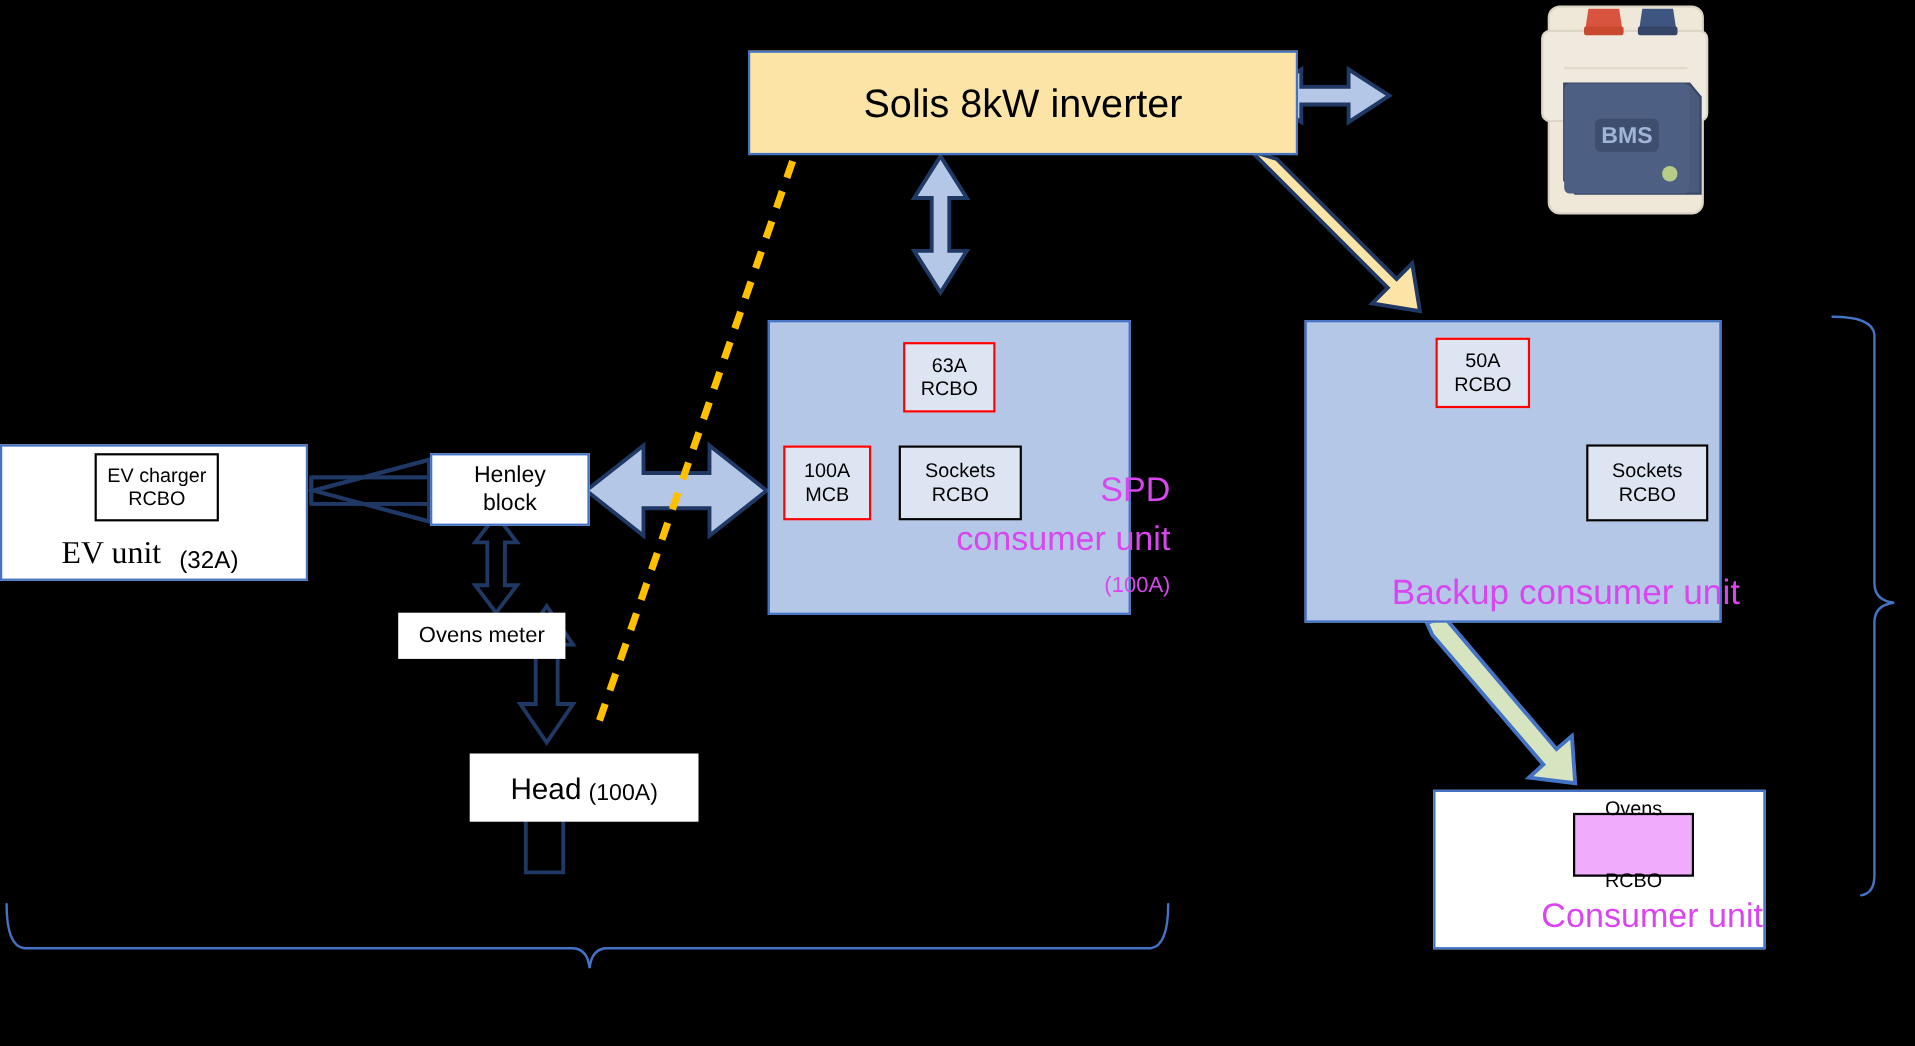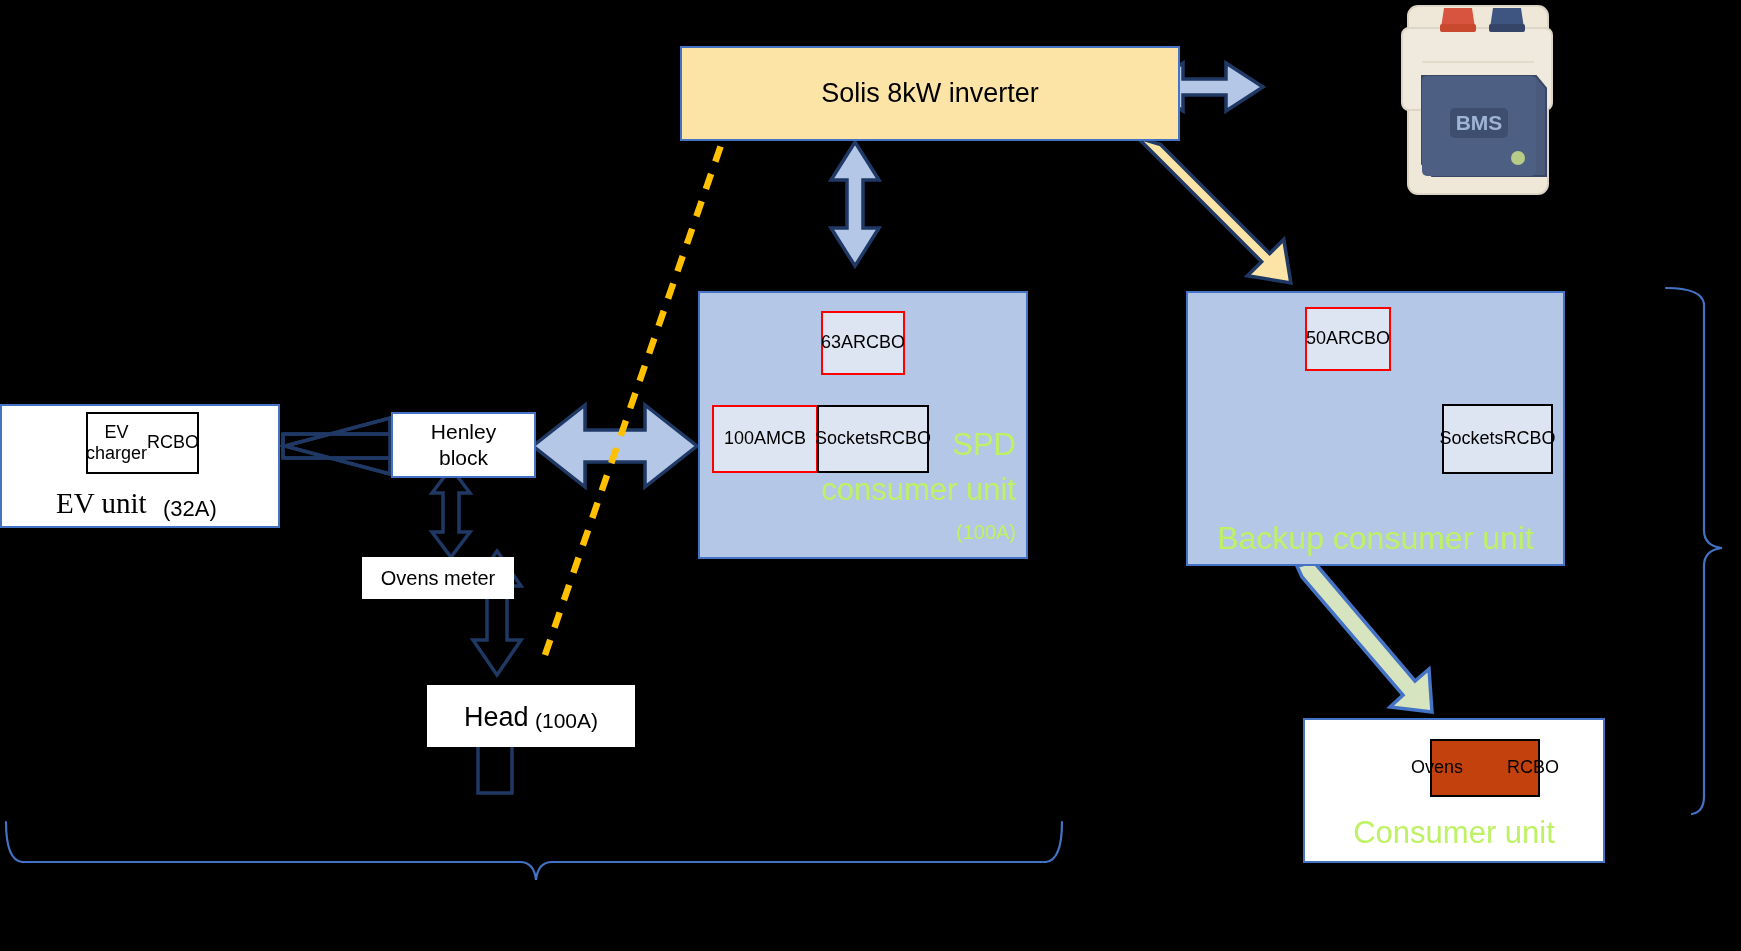--- a/index.html
+++ b/index.html
@@ -9,27 +9,27 @@
   .lbl{position:absolute;color:#000;white-space:nowrap;}
 
   
   .unit-blue{background:#b4c7e7;border:2.5px solid #4472c4;}
   .unit-white{background:#ffffff;border:2.5px solid #4472c4;}
   .unit-plain{background:#ffffff;border:none;}
   .unit-yellow{background:#fce4a6;border:2.5px solid #4472c4;}
 
   
   .chip{position:absolute;box-sizing:border-box;background:#dde5f2;
-        display:flex;flex-direction:row;align-items:center;justify-content:center;
+        display:flex;flex-direction:column;align-items:center;justify-content:center;
         color:#000;line-height:1.18;text-align:center;}
   .chip.red{border:2.5px solid #ff0000;}
   .chip.black{border:2.5px solid #000000;}
   .chip .l1,.chip .l2{display:block;}
 
-  .cap{position:absolute;color:#bef264;text-align:right;white-space:nowrap;}
+  .cap{position:absolute;color:#d946ef;text-align:right;white-space:nowrap;margin-left:48px;}
 
   svg.overlay{position:absolute;left:0;top:0;width:1741px;height:951px;
               pointer-events:none;overflow:visible;}
 </style>
 </head>
 <body>
 
 <div id="stage">
 
   <svg class="overlay" viewBox="0 0 1741 951">
@@ -115,30 +115,30 @@
 
       <rect x="50" y="108" width="58" height="30" rx="5" fill="#3e4e6e"></rect>
       <text x="79" y="130" font-family="Liberation Sans, sans-serif" font-size="21" font-weight="bold" fill="#9fb4d6" text-anchor="middle">BMS</text>
 
       <circle cx="118" cy="158" r="7" fill="#b6cc87"></circle>
     </svg>
   </div>
 
   <div class="box unit-yellow" style="left:680px;top:46px;width:500px;height:95px;
        align-items:center;justify-content:center;">
-    <span style="font-size:27px;color:#000;">Solis 8kW inverter</span>
+    <span style="font-size:36px;color:#000;">Solis 8kW inverter</span>
   </div>
 
   <div class="box unit-blue" style="left:698px;top:291px;width:330px;height:268px;">
   </div>
   <div class="chip red" style="left:821px;top:311px;width:84px;height:64px;font-size:18px;">
     <span class="l1">63A</span>
     <span class="l2">RCBO</span>
   </div>
-  <div class="chip red" style="left:712px;top:405px;width:106px;height:68px;font-size:18px;">
+  <div class="chip red" style="left:712px;top:405px;width:80px;height:68px;font-size:18px;">
     <span class="l1">100A</span>
     <span class="l2">MCB</span>
   </div>
   <div class="chip black" style="left:817px;top:405px;width:112px;height:68px;font-size:18px;">
     <span class="l1">Sockets</span>
     <span class="l2">RCBO</span>
   </div>
   <div class="cap" style="left:700px;top:427px;width:316px;font-size:31px;">SPD</div>
   <div class="cap" style="left:700px;top:472px;width:316px;font-size:31px;">consumer unit</div>
   <div class="cap" style="left:700px;top:521px;width:316px;font-size:20px;">(100A)</div>
@@ -150,21 +150,21 @@
     <span class="l2">RCBO</span>
   </div>
   <div class="chip black" style="left:1442px;top:404px;width:111px;height:70px;font-size:18px;">
     <span class="l1">Sockets</span>
     <span class="l2">RCBO</span>
   </div>
   <div class="cap" style="left:1194px;top:520px;width:363px;text-align:center;font-size:32px;">Backup consumer unit</div>
 
   <div class="box unit-white" style="left:1303px;top:718px;width:302px;height:145px;">
   </div>
-  <div class="chip black" style="left:1430px;top:739px;width:110px;height:58px;font-size:18px;background:#c2410c;gap:44px;">
+  <div class="chip black" style="left:1430px;top:739px;width:110px;height:58px;font-size:18px;background:#f0abfc;gap:44px;">
     <span class="l1">Ovens</span>
     <span class="l2">RCBO</span>
   </div>
   <div class="cap" style="left:1310px;top:815px;width:288px;text-align:center;font-size:31px;">Consumer unit</div>
 
   <div class="box unit-white" style="left:0px;top:404px;width:280px;height:124px;">
   </div>
   <div class="chip black" style="left:86px;top:412px;width:113px;height:62px;font-size:18px;background:#ffffff;">
     <span class="l1">EV charger</span>
     <span class="l2">RCBO</span>

